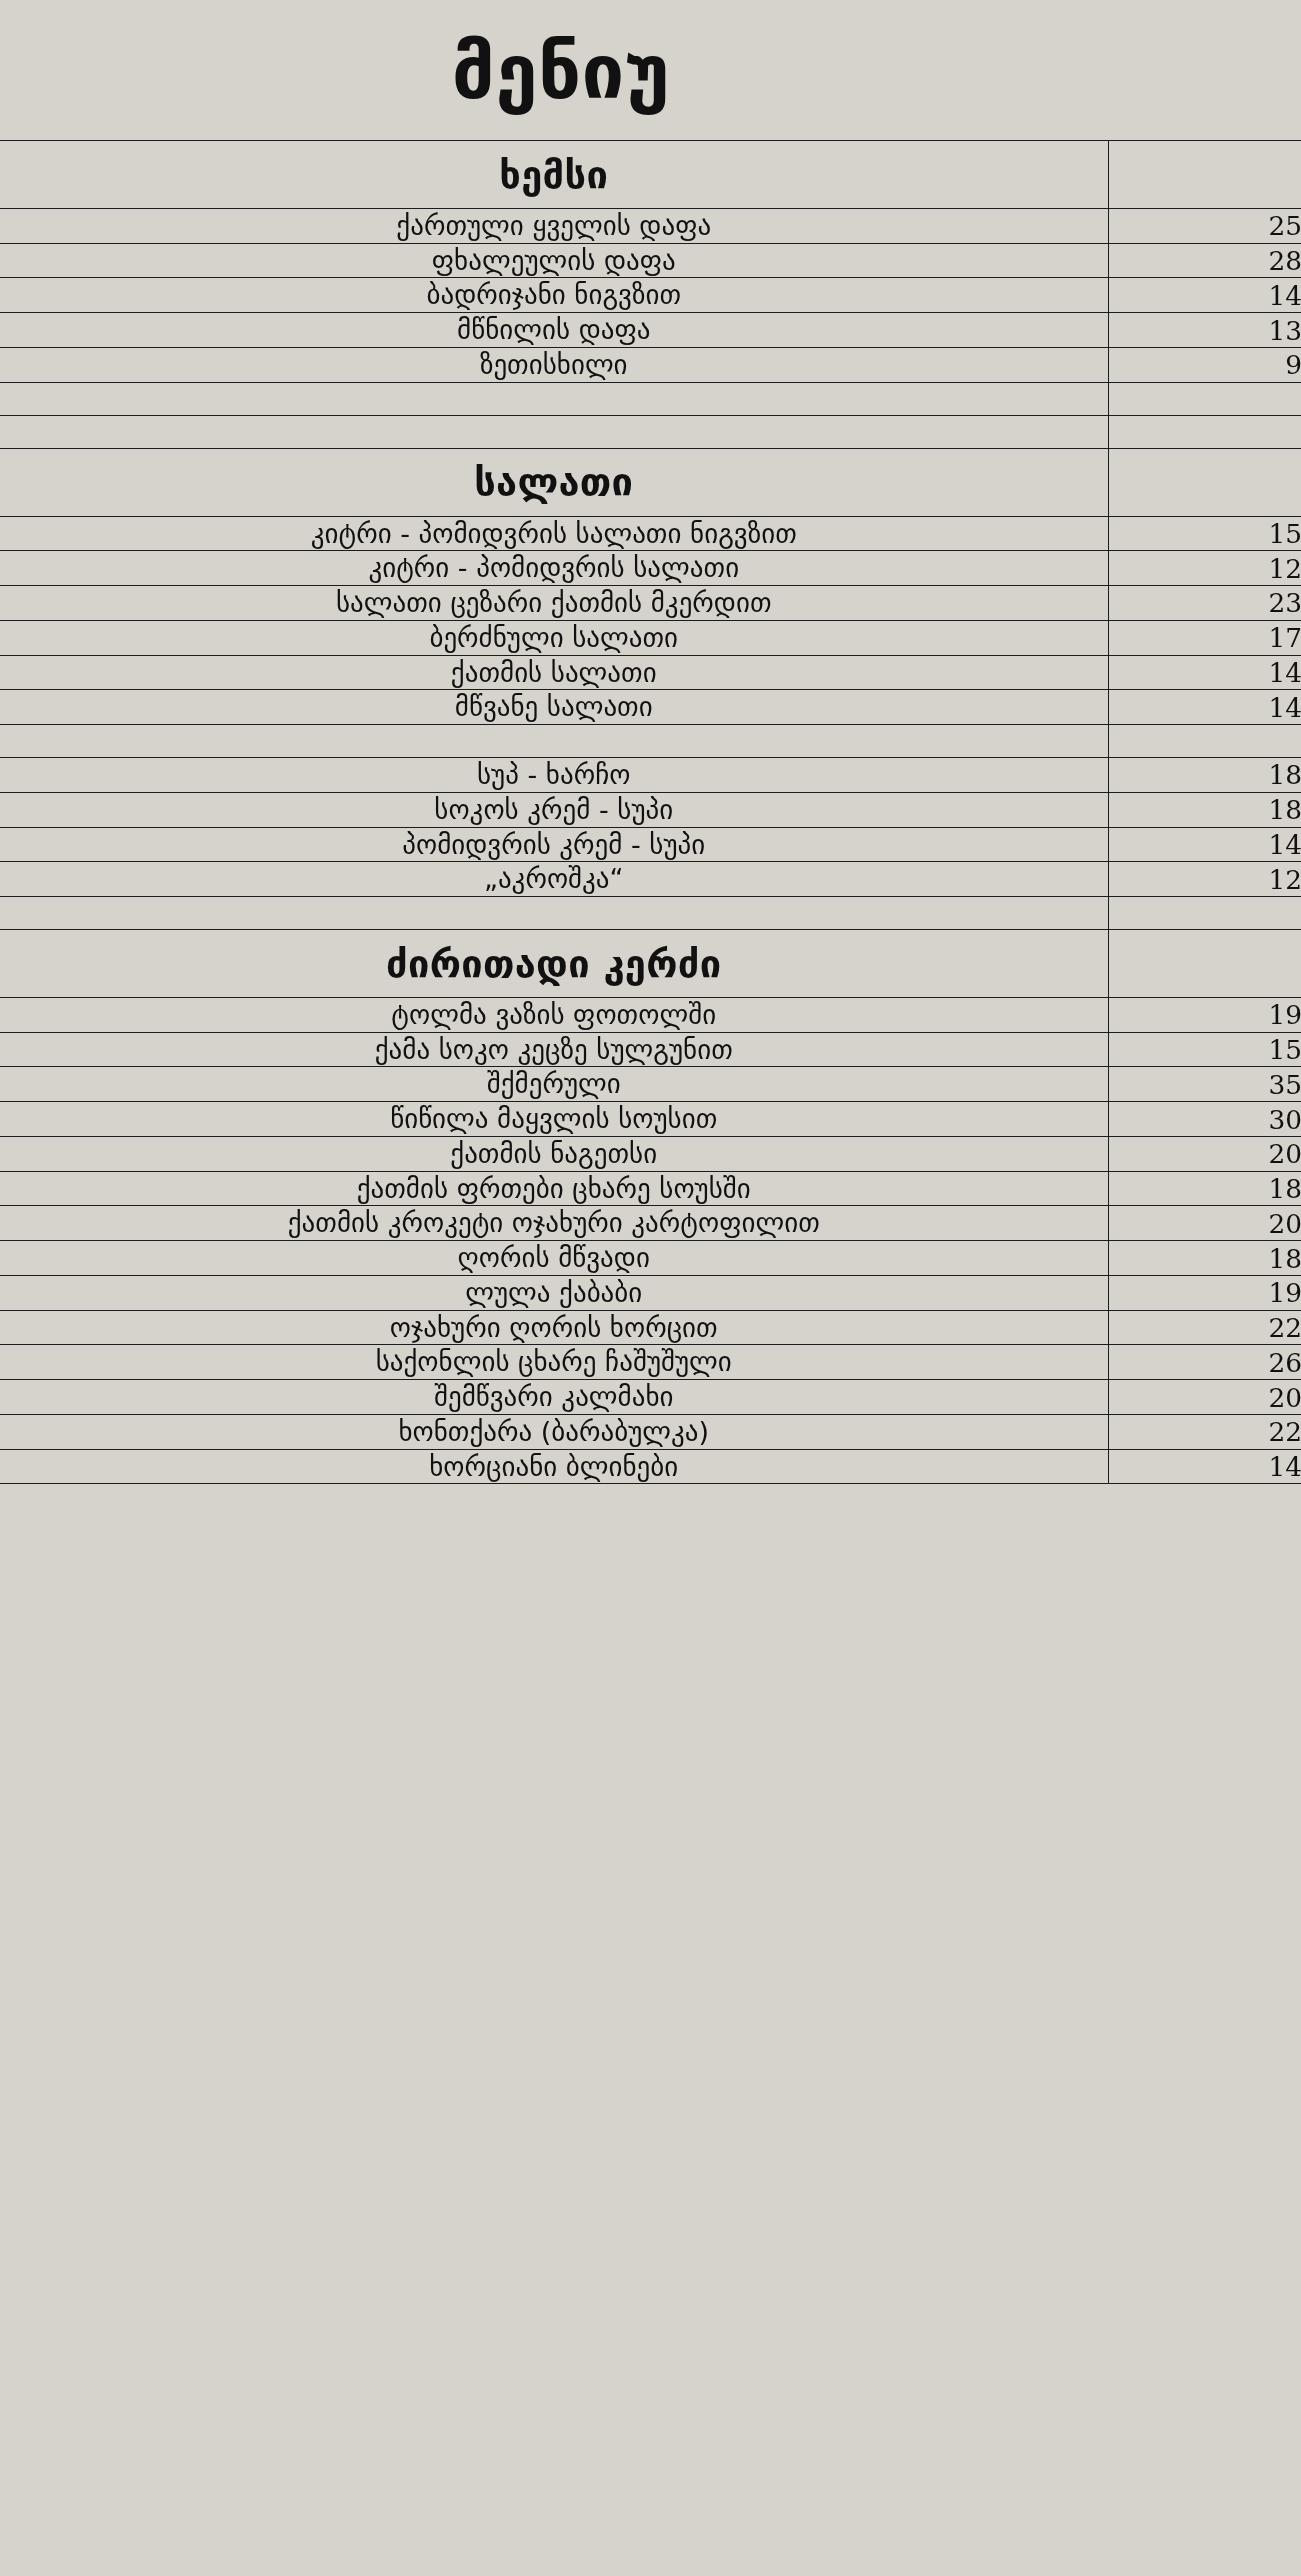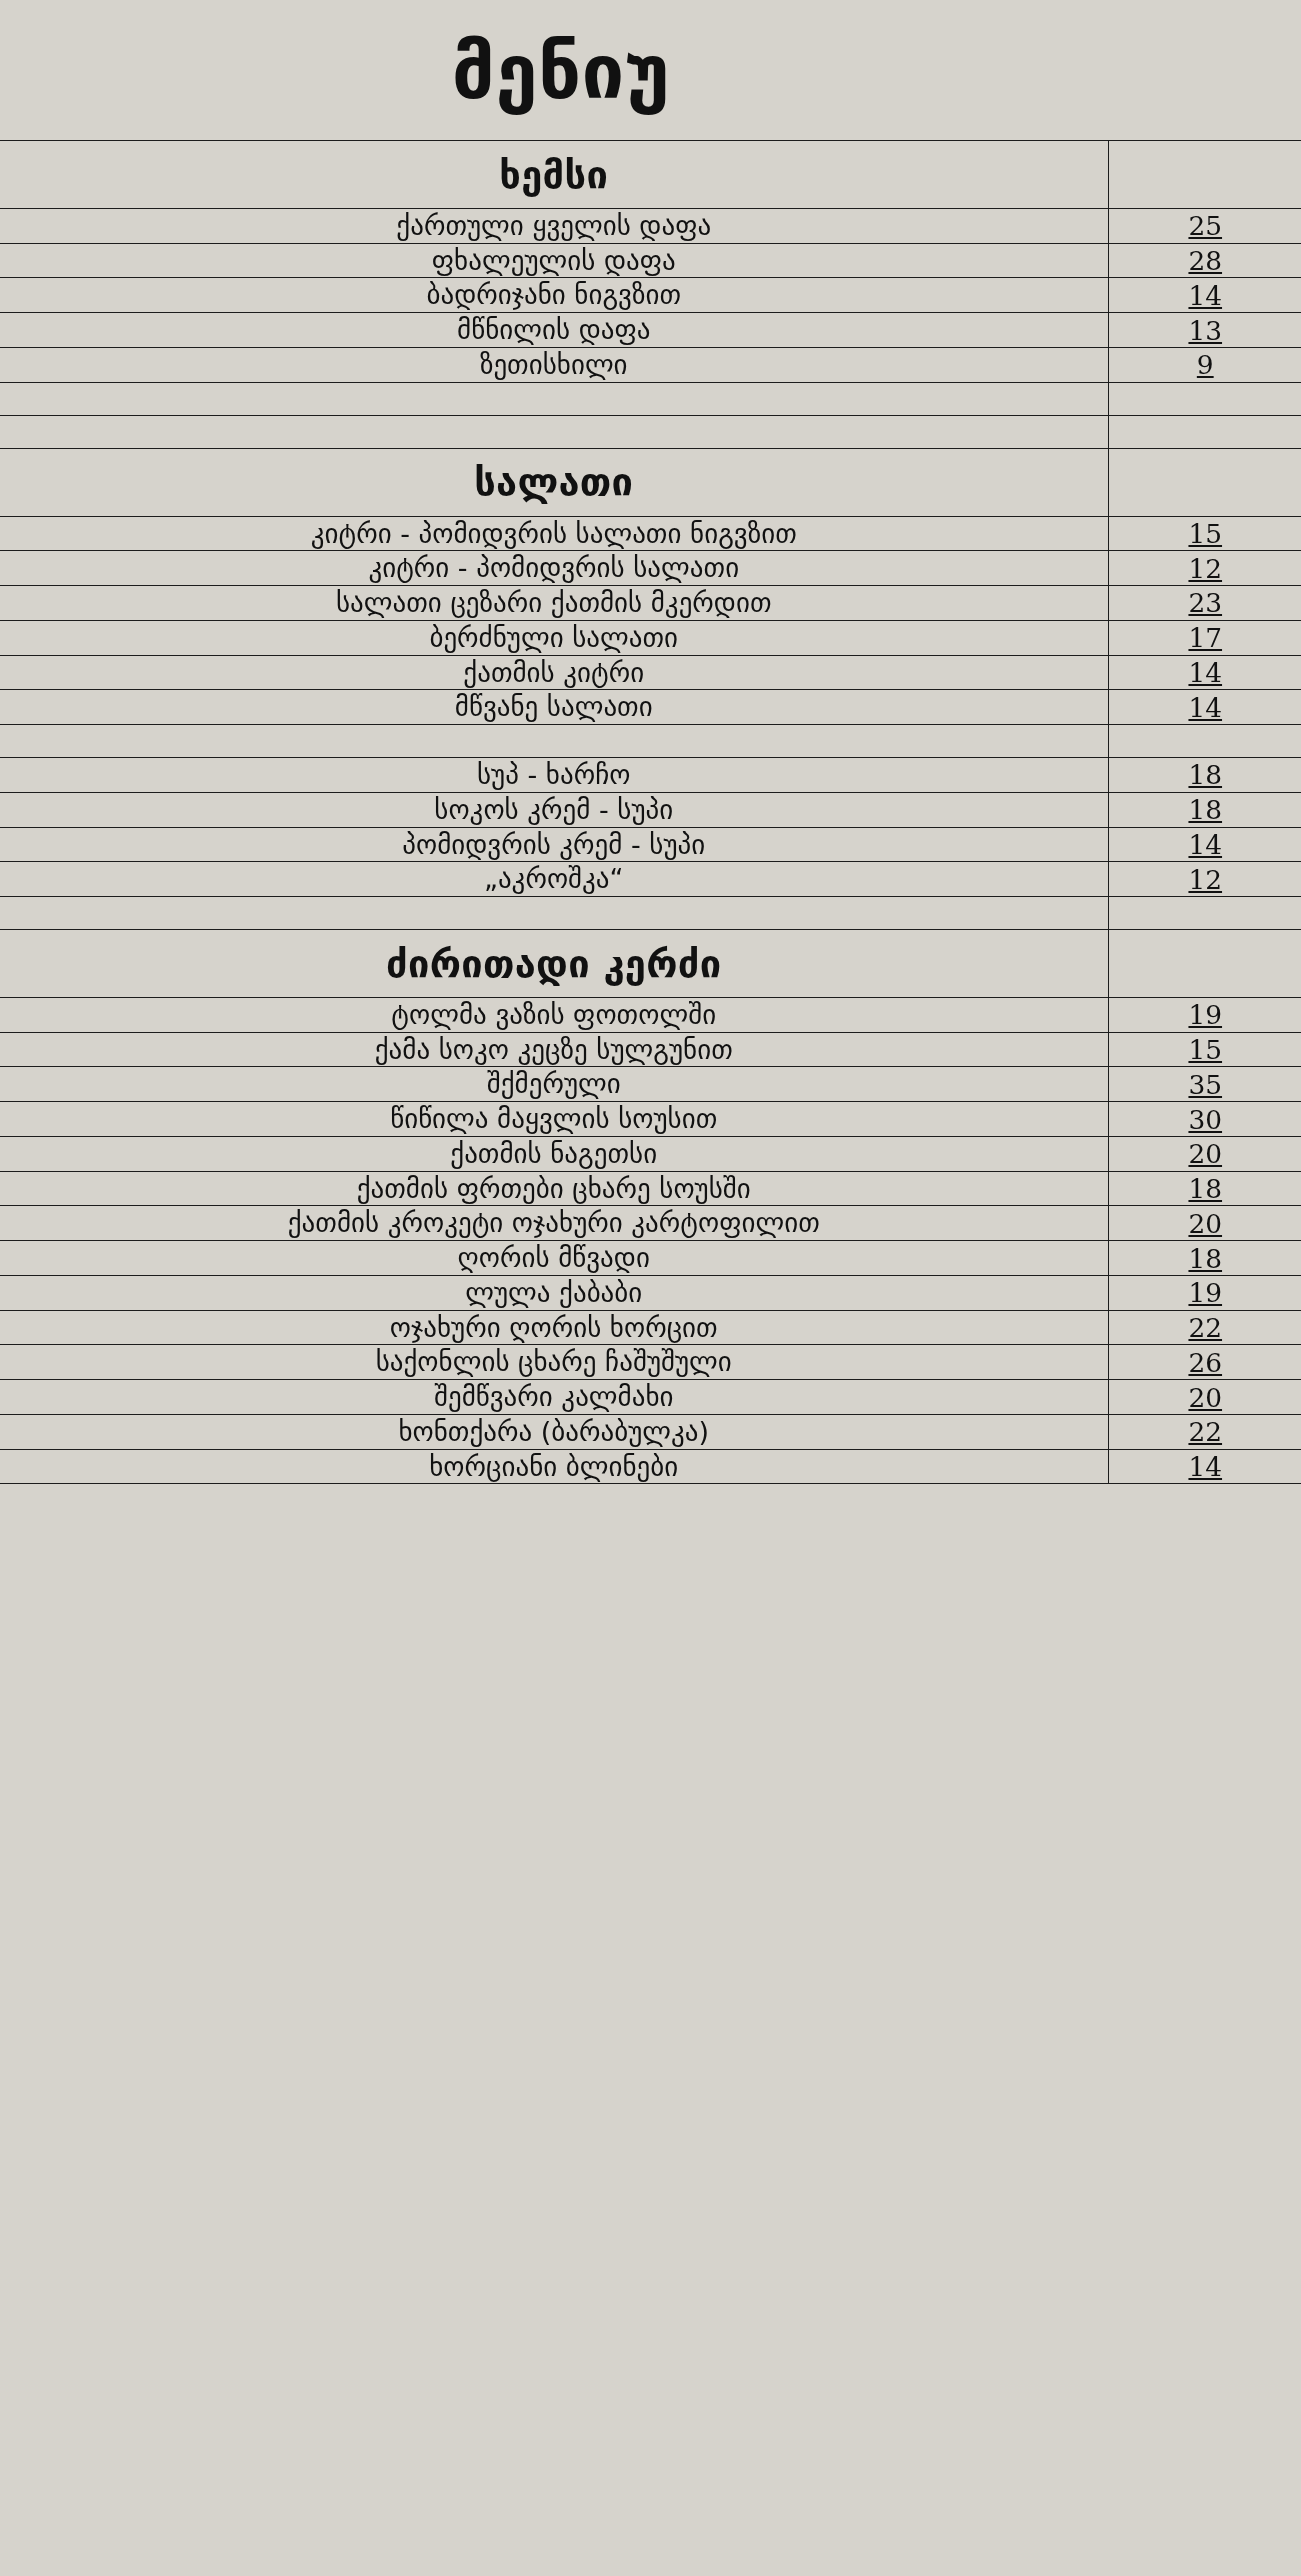--- a/index.html
+++ b/index.html
@@ -47,23 +47,22 @@
     padding: 5.3px 8.8px 5.3px 14px;
     font-size: 27px;
     line-height: 1.25;
     text-align: center;
     white-space: nowrap;
     overflow: hidden;
   }
   td.price {
     padding: 5.3px 30px 5.3px 8.8px;
     font-size: 26.4px;
-    text-align: center;
+    text-align: right;
     font-family: "DejaVu Serif", serif;
-    text-decoration: underline;
   }
   tr.section td.name {
     font-size: 38px;
     font-weight: 700;
     padding-top: 10.6px;
     padding-bottom: 8.8px;
     letter-spacing: 0.3px;
   }
   tr.section td.price { }
   tr.spacer td {
@@ -132,21 +131,21 @@
         </tr>
         <tr>
           <td class="name">სალათი ცეზარი ქათმის მკერდით</td>
           <td class="price">23</td>
         </tr>
         <tr>
           <td class="name">ბერძნული სალათი</td>
           <td class="price">17</td>
         </tr>
         <tr>
-          <td class="name">ქათმის კიტრი</td>
+          <td class="name">ქათმის სალათი</td>
           <td class="price">14</td>
         </tr>
         <tr>
           <td class="name">მწვანე სალათი</td>
           <td class="price">14</td>
         </tr>
         <tr class="spacer">
           <td class="name"></td>
           <td class="price"></td>
         </tr>

